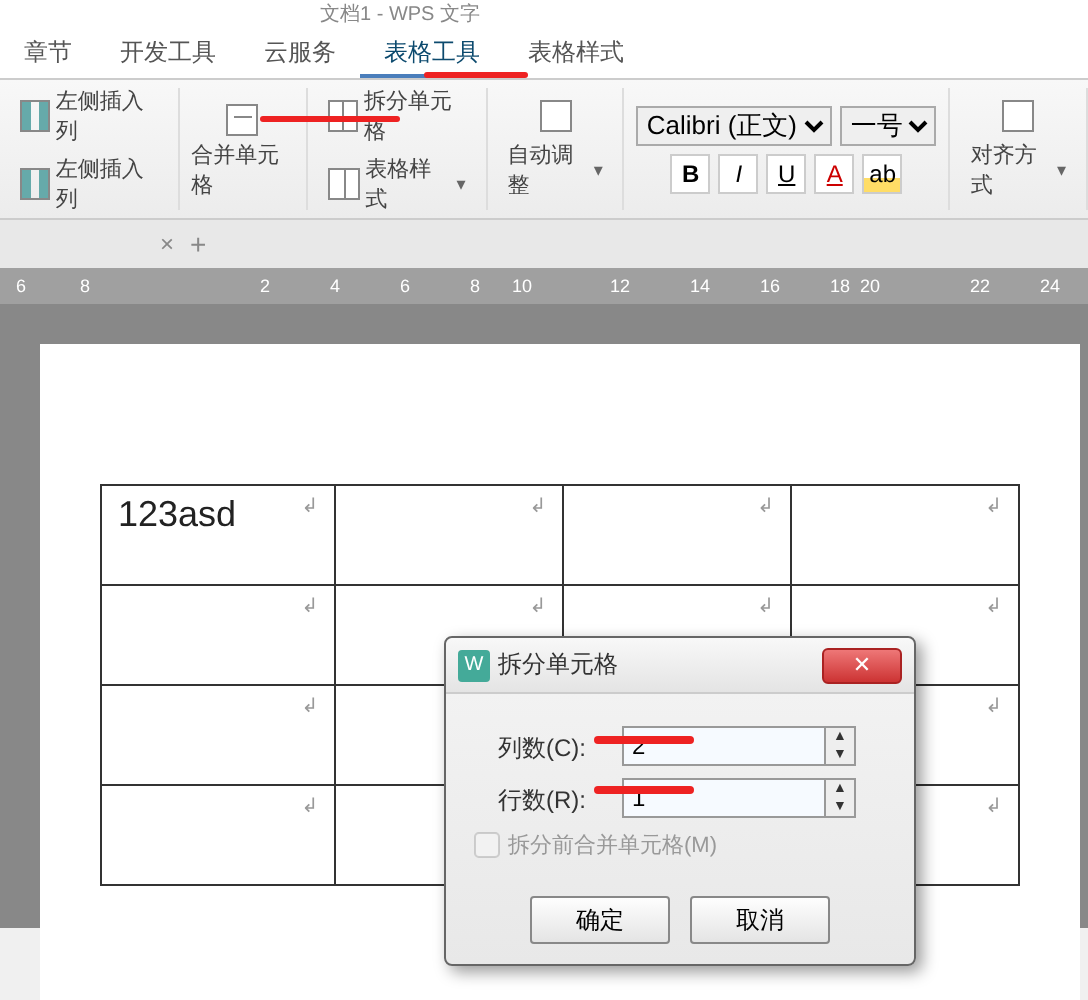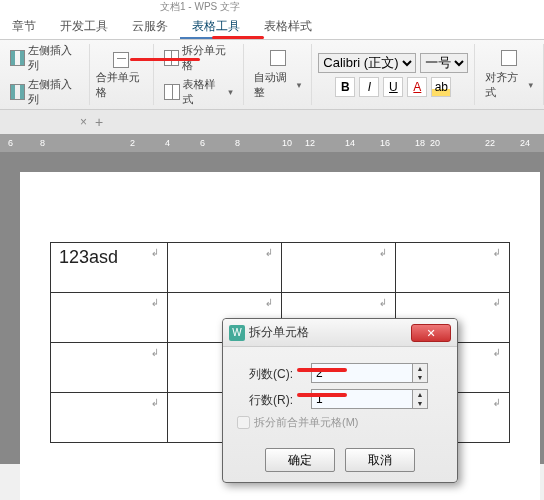--- a/index.html
+++ b/index.html
@@ -128,21 +128,21 @@
   <span class="tabplus">+</span>
 </div>
 
 <div class="ruler">
   <span class="rmark" style="left:8px">6</span>
     <span class="rmark" style="left:40px">8</span>
   <span class="rmark" style="left:130px">2</span>
     <span class="rmark" style="left:165px">4</span>
   <span class="rmark" style="left:200px">6</span>
     <span class="rmark" style="left:235px">8</span>
-  <span class="rmark" style="left:282px">10</span>
+  <span class="rmark" style="left:256px">10</span>
     <span class="rmark" style="left:305px">12</span>
   <span class="rmark" style="left:345px">14</span>
     <span class="rmark" style="left:380px">16</span>
   <span class="rmark" style="left:415px">18</span>
     <span class="rmark" style="left:430px">20</span>
   <span class="rmark" style="left:485px">22</span>
     <span class="rmark" style="left:520px">24</span>
 </div>
 
 <div class="canvas">

